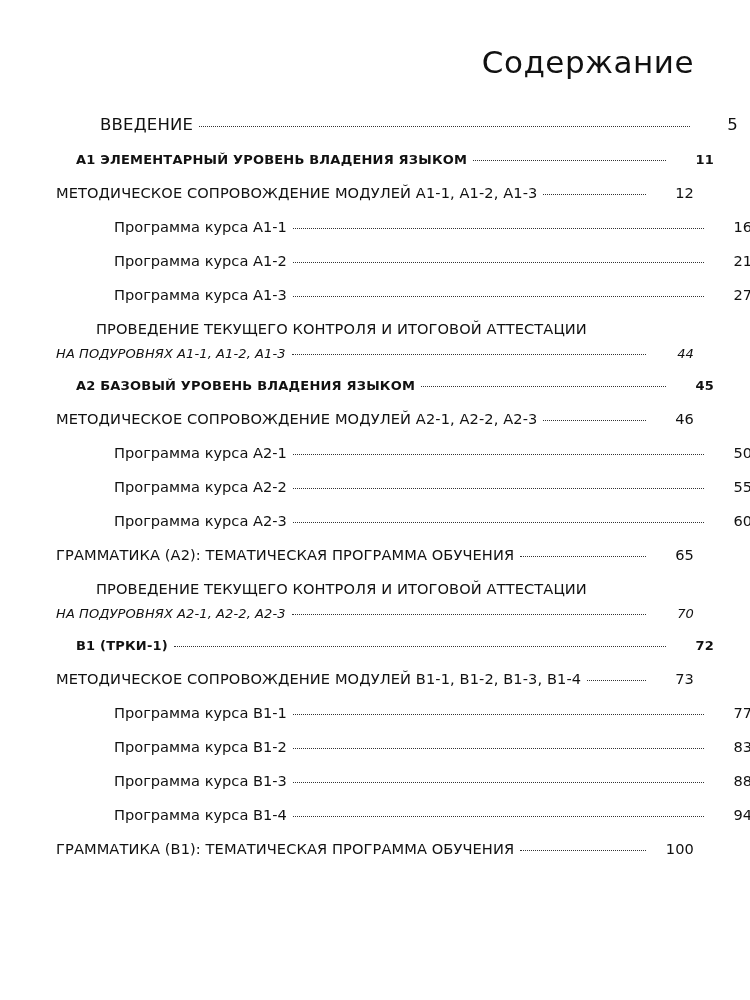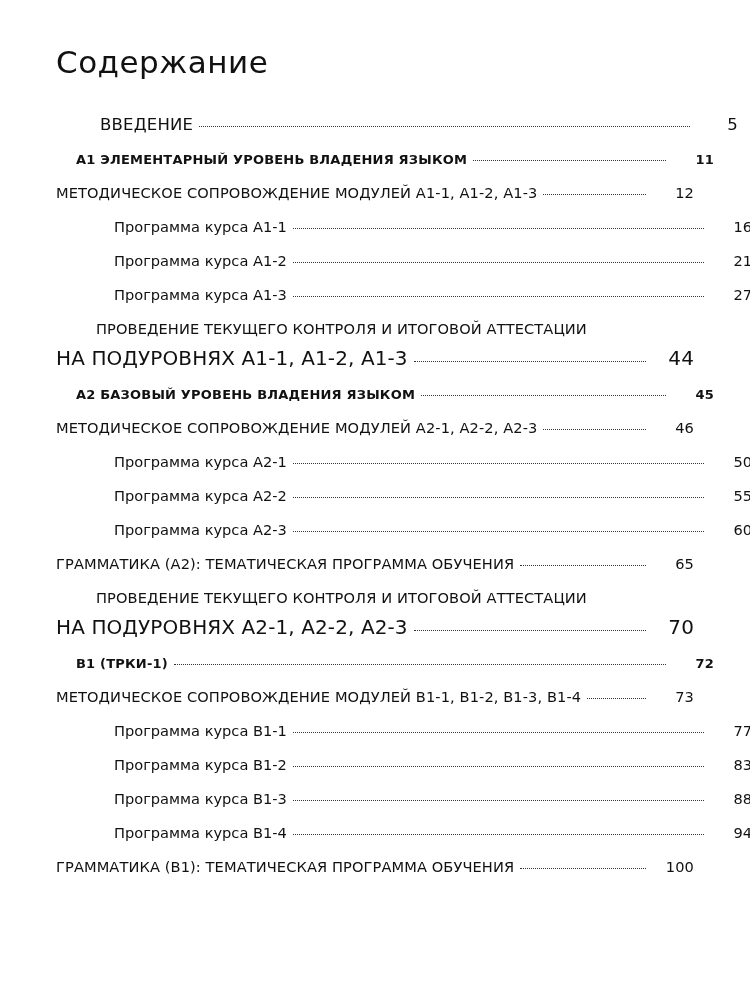--- a/index.html
+++ b/index.html
@@ -15,21 +15,21 @@
     overflow: hidden;
   }
   .page {
     position: relative;
     width: 750px;
     height: 1000px;
     box-sizing: border-box;
     padding: 30px 56px 0 56px;
   }
   .title {
-    text-align: left;
+    text-align: right;
     font-size: 31px;
     font-weight: 400;
     letter-spacing: 0.5px;
     margin: 14px 0 26px 0;
     color: #111;
   }
   .toc {
     display: block;
   }
   .row {
@@ -85,23 +85,24 @@
     padding: 9px 0 8px 0;
     padding-left: 58px;
   }
   .lvl-wrap {
     font-size: 14.6px;
     padding: 9px 0 3px 0;
     letter-spacing: 0.1px;
     margin-left: 40px;
   }
   .lvl-wrap2 {
-    font-size: 20px;
+    font-size: 13px;
     padding: 6px 0 8px 0;
     letter-spacing: 0.1px;
+    font-style: italic;
   }
   .pg { font-variant-numeric: tabular-nums; }
   .lvl-major .pg { font-weight: bold; }
   .lvl-major .dots { border-bottom-width: 1.8px; }
 </style>
 </head>
 <body>
 
 <div class="page">
 

